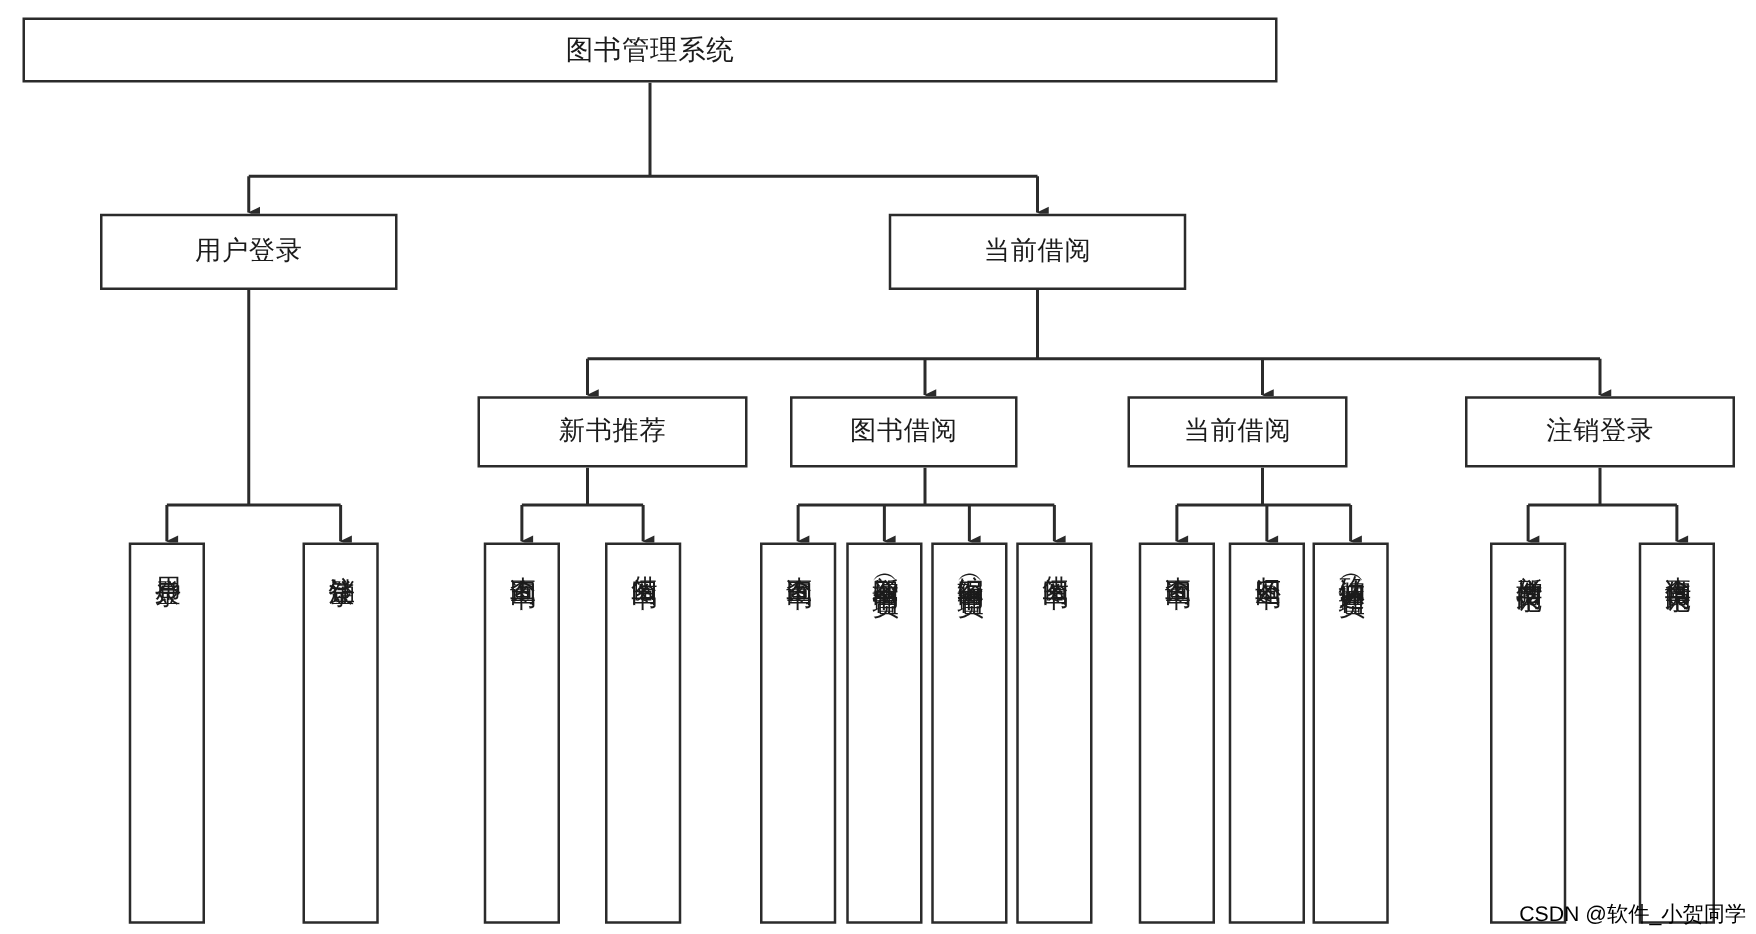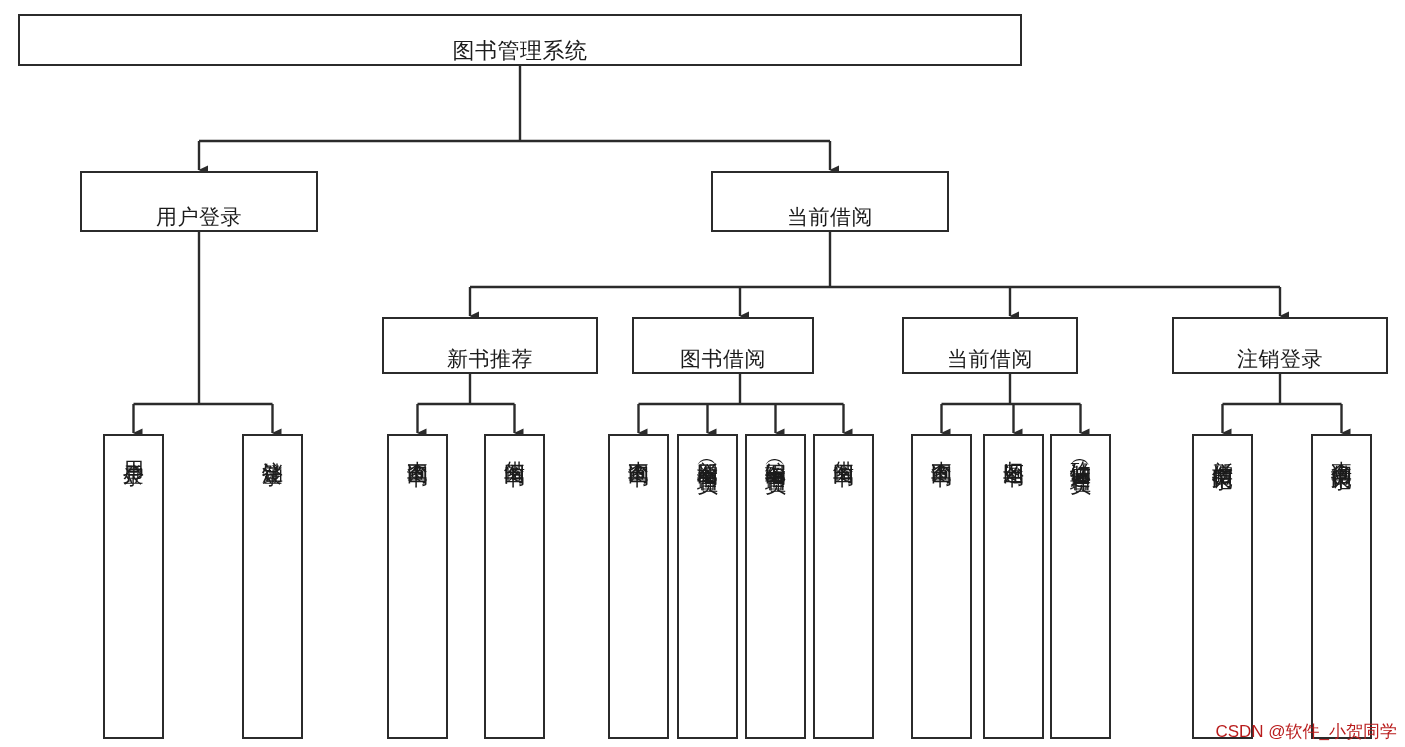--- a/index.html
+++ b/index.html
@@ -25,21 +25,21 @@
     width: 1405px;
     height: 747px;
     pointer-events: none;
   }
   .node {
     position: absolute;
     box-sizing: border-box;
     background: #ffffff;
     border: 2px solid #2b2b2b;
     display: flex;
-    align-items: flex-end;
+    align-items: center;
     justify-content: center;
     color: #1b1b1b;
   }
   .node-label {
     display: block;
     text-align: center;
     line-height: 1.25;
     white-space: nowrap;
   }
   
@@ -62,21 +62,21 @@
     font-size: 21px;
     line-height: 1.05;
     letter-spacing: 2px;
     white-space: nowrap;
   }
   .watermark {
     position: absolute;
     right: 8px;
     bottom: 4px;
     font-size: 17px;
-    color: #b91c1c;
+    color: #000000;
     white-space: nowrap;
     user-select: none;
   }
 </style>
 </head>
 <body>
 
 <div id="diagram-root">
 
   <svg class="wires" viewBox="0 0 1405 747" preserveAspectRatio="none" aria-hidden="true">

